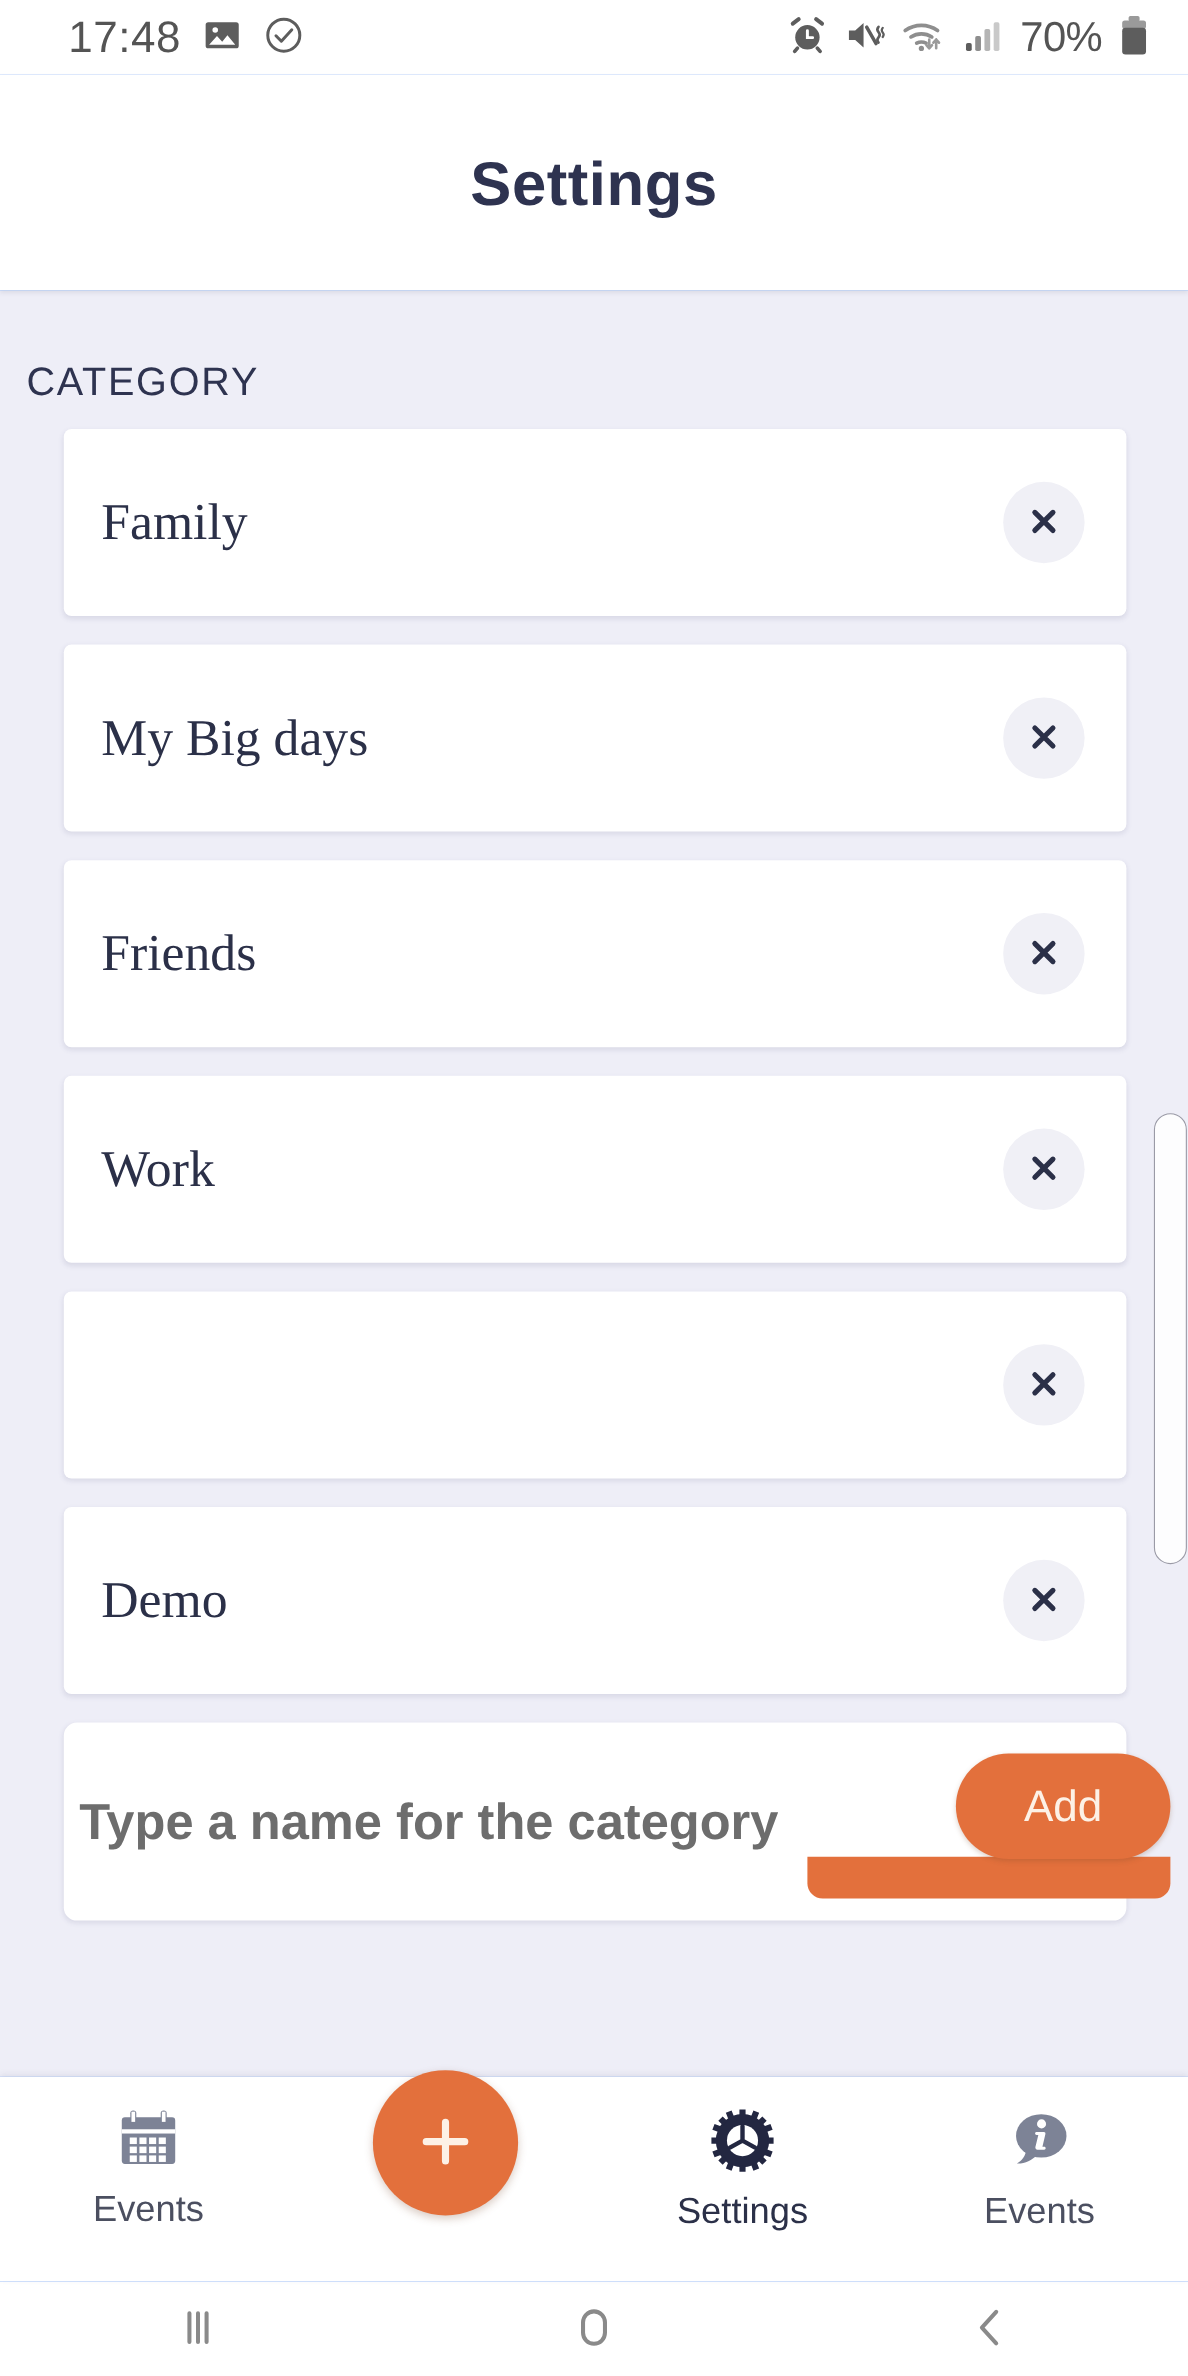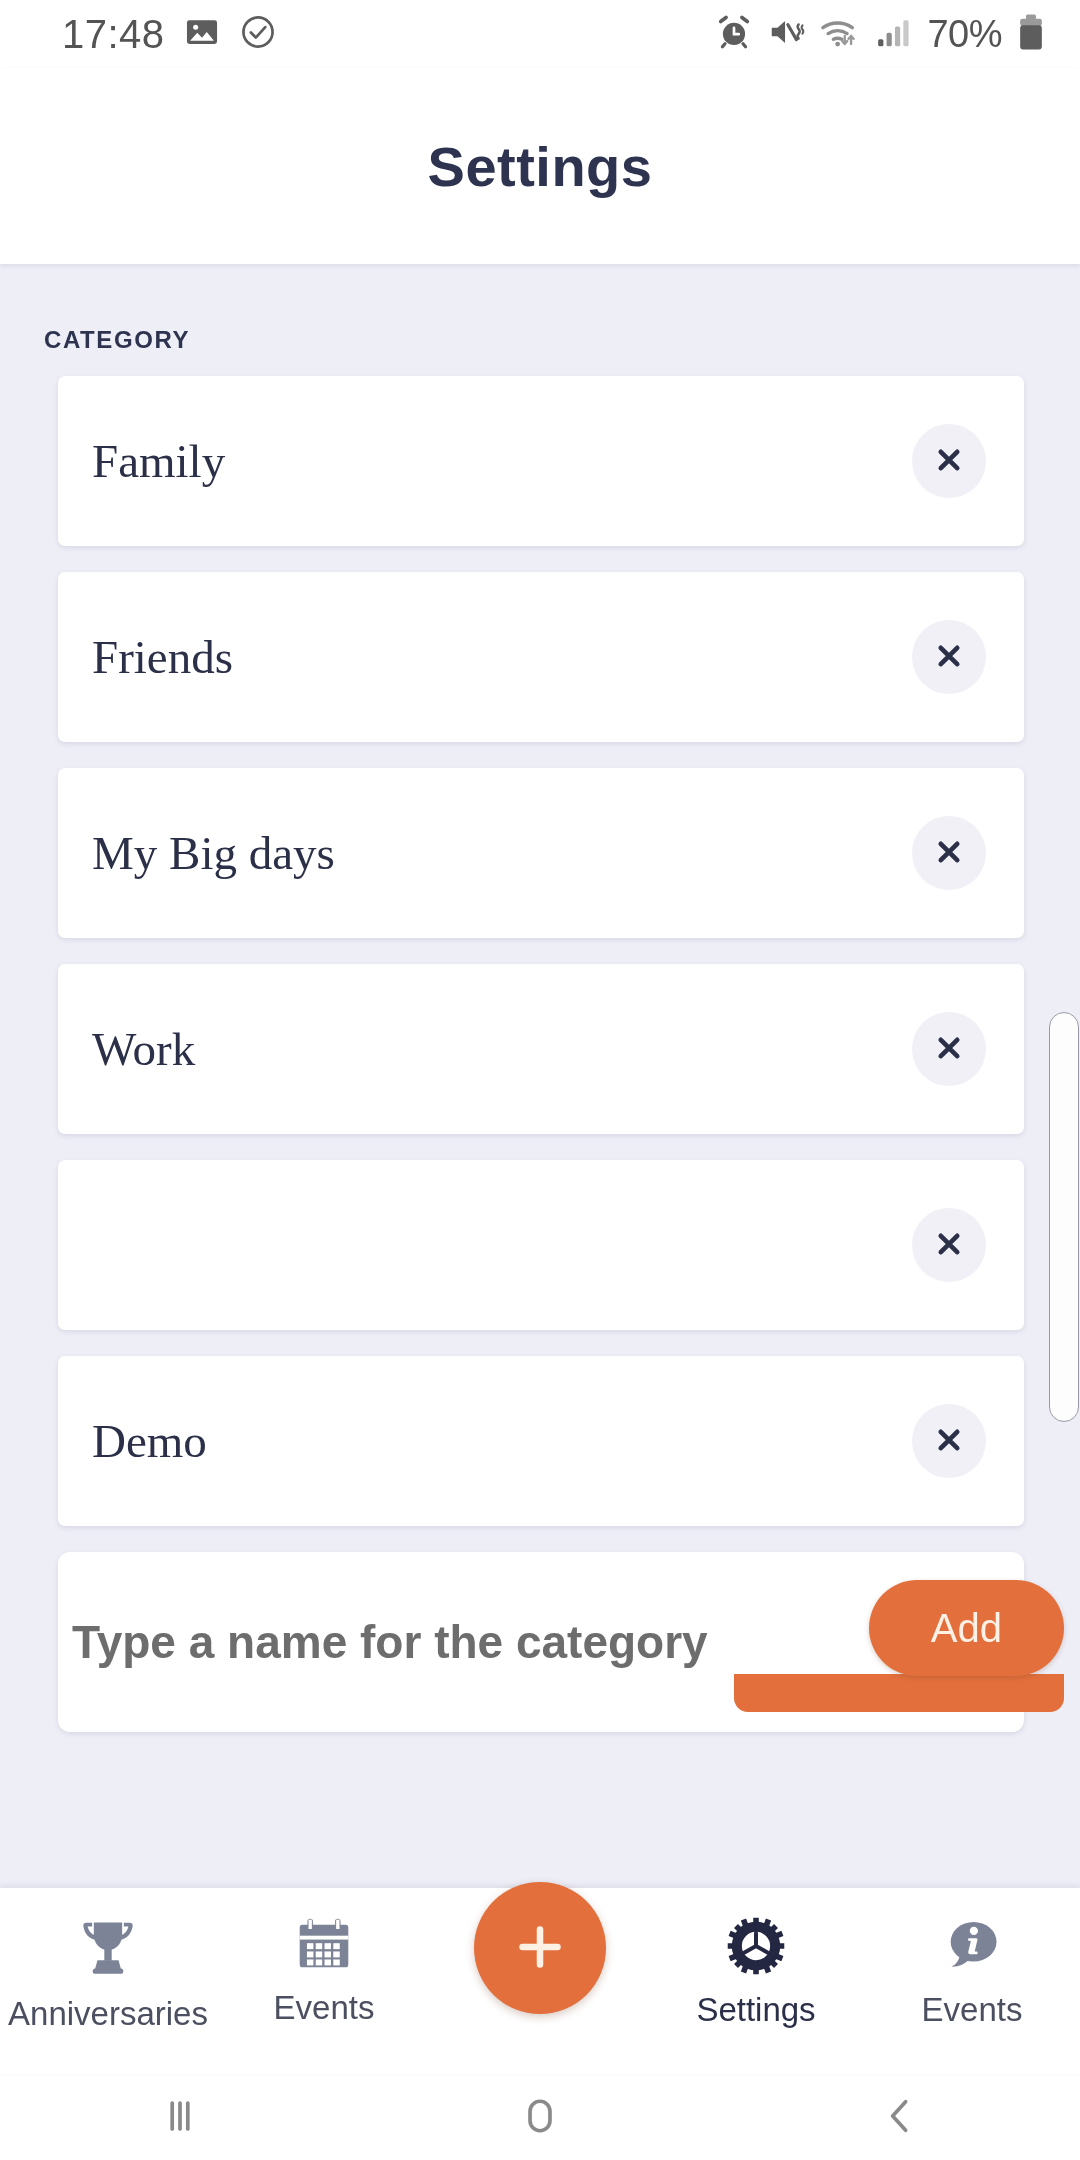--- a/index.html
+++ b/index.html
@@ -48,23 +48,23 @@
     letter-spacing:0.5px;
   }
 
   
   #content {
     position:absolute; left:0; top:264px; width:1080px; height:1624px;
     background:#eeeef7;
     overflow:hidden;
   }
   #section-label {
-    margin:62px 0 22px 44px;
-    font-size:24px; letter-spacing:1.6px;
-    color:#2e3350; font-weight:700;
+    margin:62px 0 22px 24px;
+    font-size:36px; letter-spacing:1.6px;
+    color:#2e3350; font-weight:400;
   }
   .card {
     position:relative;
     margin:0 56px 26px 58px;
     height:170px;
     background:#ffffff;
     border-radius:7px;
     box-shadow:0 2px 5px rgba(80,80,120,0.13);
     display:flex; align-items:center;
   }
@@ -241,29 +241,29 @@
     <div id="category-list">
         <div class="card">
           <span class="card-label">Family</span>
           <button class="card-delete">
             <span><svg width="34" height="34" viewBox="0 0 24 24">
                 <path d="M6.2 6.2L17.8 17.8M17.8 6.2L6.2 17.8" stroke="#2b3048" stroke-width="3.3" stroke-linecap="round"></path>
               </svg></span>
           </button>
         </div>
         <div class="card">
+          <span class="card-label">My Big days</span>
+          <button class="card-delete">
+            <span><svg width="34" height="34" viewBox="0 0 24 24">
+                <path d="M6.2 6.2L17.8 17.8M17.8 6.2L6.2 17.8" stroke="#2b3048" stroke-width="3.3" stroke-linecap="round"></path>
+              </svg></span>
+          </button>
+        </div>
+        <div class="card">
           <span class="card-label">Friends</span>
-          <button class="card-delete">
-            <span><svg width="34" height="34" viewBox="0 0 24 24">
-                <path d="M6.2 6.2L17.8 17.8M17.8 6.2L6.2 17.8" stroke="#2b3048" stroke-width="3.3" stroke-linecap="round"></path>
-              </svg></span>
-          </button>
-        </div>
-        <div class="card">
-          <span class="card-label">My Big days</span>
           <button class="card-delete">
             <span><svg width="34" height="34" viewBox="0 0 24 24">
                 <path d="M6.2 6.2L17.8 17.8M17.8 6.2L6.2 17.8" stroke="#2b3048" stroke-width="3.3" stroke-linecap="round"></path>
               </svg></span>
           </button>
         </div>
         <div class="card">
           <span class="card-label">Work</span>
           <button class="card-delete">
             <span><svg width="34" height="34" viewBox="0 0 24 24">
@@ -292,33 +292,20 @@
       <input id="category-input" type="text" placeholder="Type a name for the category" style="">
       <div id="add-underlay"></div>
       <button id="add-button">Add</button>
     </div>
 
     <div id="scroll-thumb"></div>
   </div>
 
   <div id="bottomnav">
 
-    <button class="navitem">
-      <span>
-        <svg width="68" height="68" viewBox="0 0 24 24">
-          <path d="M7 3h10v4.3c0 3.2-2.2 5.4-5 5.4S7 10.5 7 7.3z" fill="#7d8396"></path>
-          <path d="M6.4 3.1H4.2c-.6 0-1 .5-.9 1.1.4 2.7 2 4.5 4.3 4.9l-.3-1.6C5.9 7 5.1 5.8 4.8 4.4h1.6z" fill="#7d8396"></path>
-          <path d="M17.6 3.1h2.2c.6 0 1 .5.9 1.1-.4 2.7-2 4.5-4.3 4.9l.3-1.6c1.4-.5 2.2-1.7 2.5-3.1h-1.6z" fill="#7d8396"></path>
-          <rect x="10.7" y="12.3" width="2.6" height="4.2" fill="#7d8396"></rect>
-          <path d="M8.3 16.3h7.4l.9 3.2H7.4z" fill="#7d8396"></path>
-          <rect x="6.6" y="19.2" width="10.8" height="1.9" rx=".9" fill="#7d8396"></rect>
-        </svg>
-      </span>
-      <span class="navlabel">Anniversaries</span>
-    </button>
 
     <button class="navitem">
       <span>
         <svg width="62" height="62" viewBox="0 0 24 24">
           <rect x="2.6" y="4.2" width="18.8" height="16.4" rx="1.1" fill="#7d8396"></rect>
           <rect x="2.6" y="8.4" width="18.8" height="1.5" fill="#ffffff"></rect>
           <rect x="5.6" y="1.8" width="2.1" height="4.4" rx="1" fill="#7d8396"></rect>
           <rect x="16.3" y="1.8" width="2.1" height="4.4" rx="1" fill="#7d8396"></rect>
           <rect x="6.0" y="2.2" width="1.3" height="3.6" fill="#ffffff"></rect>
           <rect x="16.7" y="2.2" width="1.3" height="3.6" fill="#ffffff"></rect>

